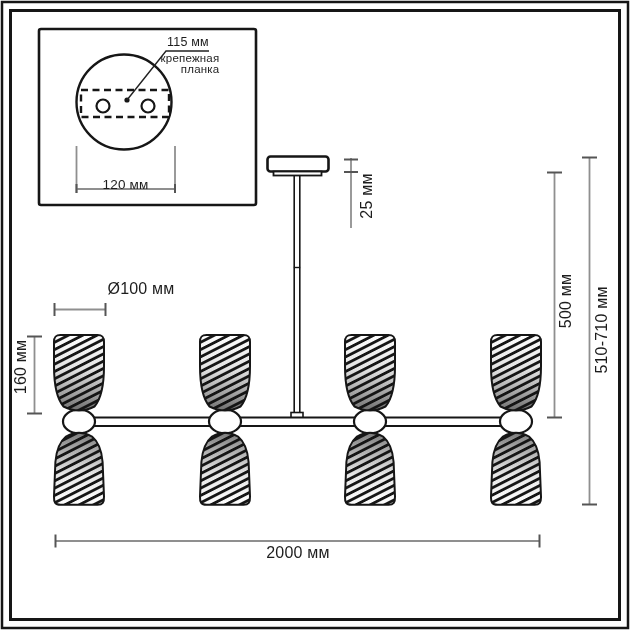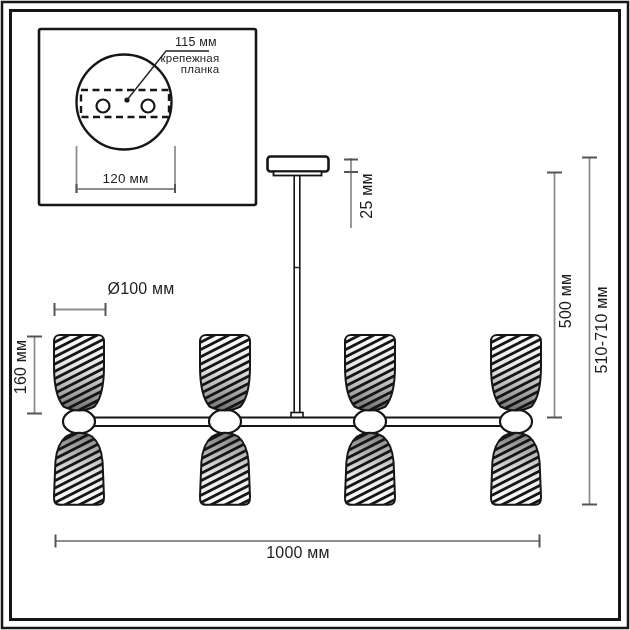--- a/index.html
+++ b/index.html
@@ -145,27 +145,27 @@
     </g>
 
     <g>
       <line class="dim" x1="55" y1="541" x2="540" y2="541"></line>
       <line class="tick" x1="55.5" y1="534.5" x2="55.5" y2="547.5"></line>
       <line class="tick" x1="539.5" y1="534.5" x2="539.5" y2="547.5"></line>
     </g>
   </g>
 </svg>
 
-<span class="lbl small" style="left:196px;top:42px">115 мм</span>
+<span class="lbl small" style="left:188px;top:42px">115 мм</span>
 <div class="lbl tiny" style="left:190px;top:64px">
   <span>крепежная</span>
   <span>планка</span>
 </div>
-<span class="lbl mid" style="left:125.5px;top:178px">120 мм</span>
+<span class="lbl mid" style="left:125.5px;top:184px">120 мм</span>
 
 <span class="lbl rot" style="left:367px;top:196px">25 мм</span>
 <span class="lbl" style="left:141px;top:289px">Ø100 мм</span>
 <span class="lbl rot" style="left:21px;top:367px">160 мм</span>
 <span class="lbl rot" style="left:566px;top:301px">500 мм</span>
 <span class="lbl rot" style="left:602px;top:330px">510-710 мм</span>
-<span class="lbl" style="left:298px;top:553px">1000 мм</span>
+<span class="lbl" style="left:298px;top:553px">2000 мм</span>
 
 </div>
 
 </body></html>

